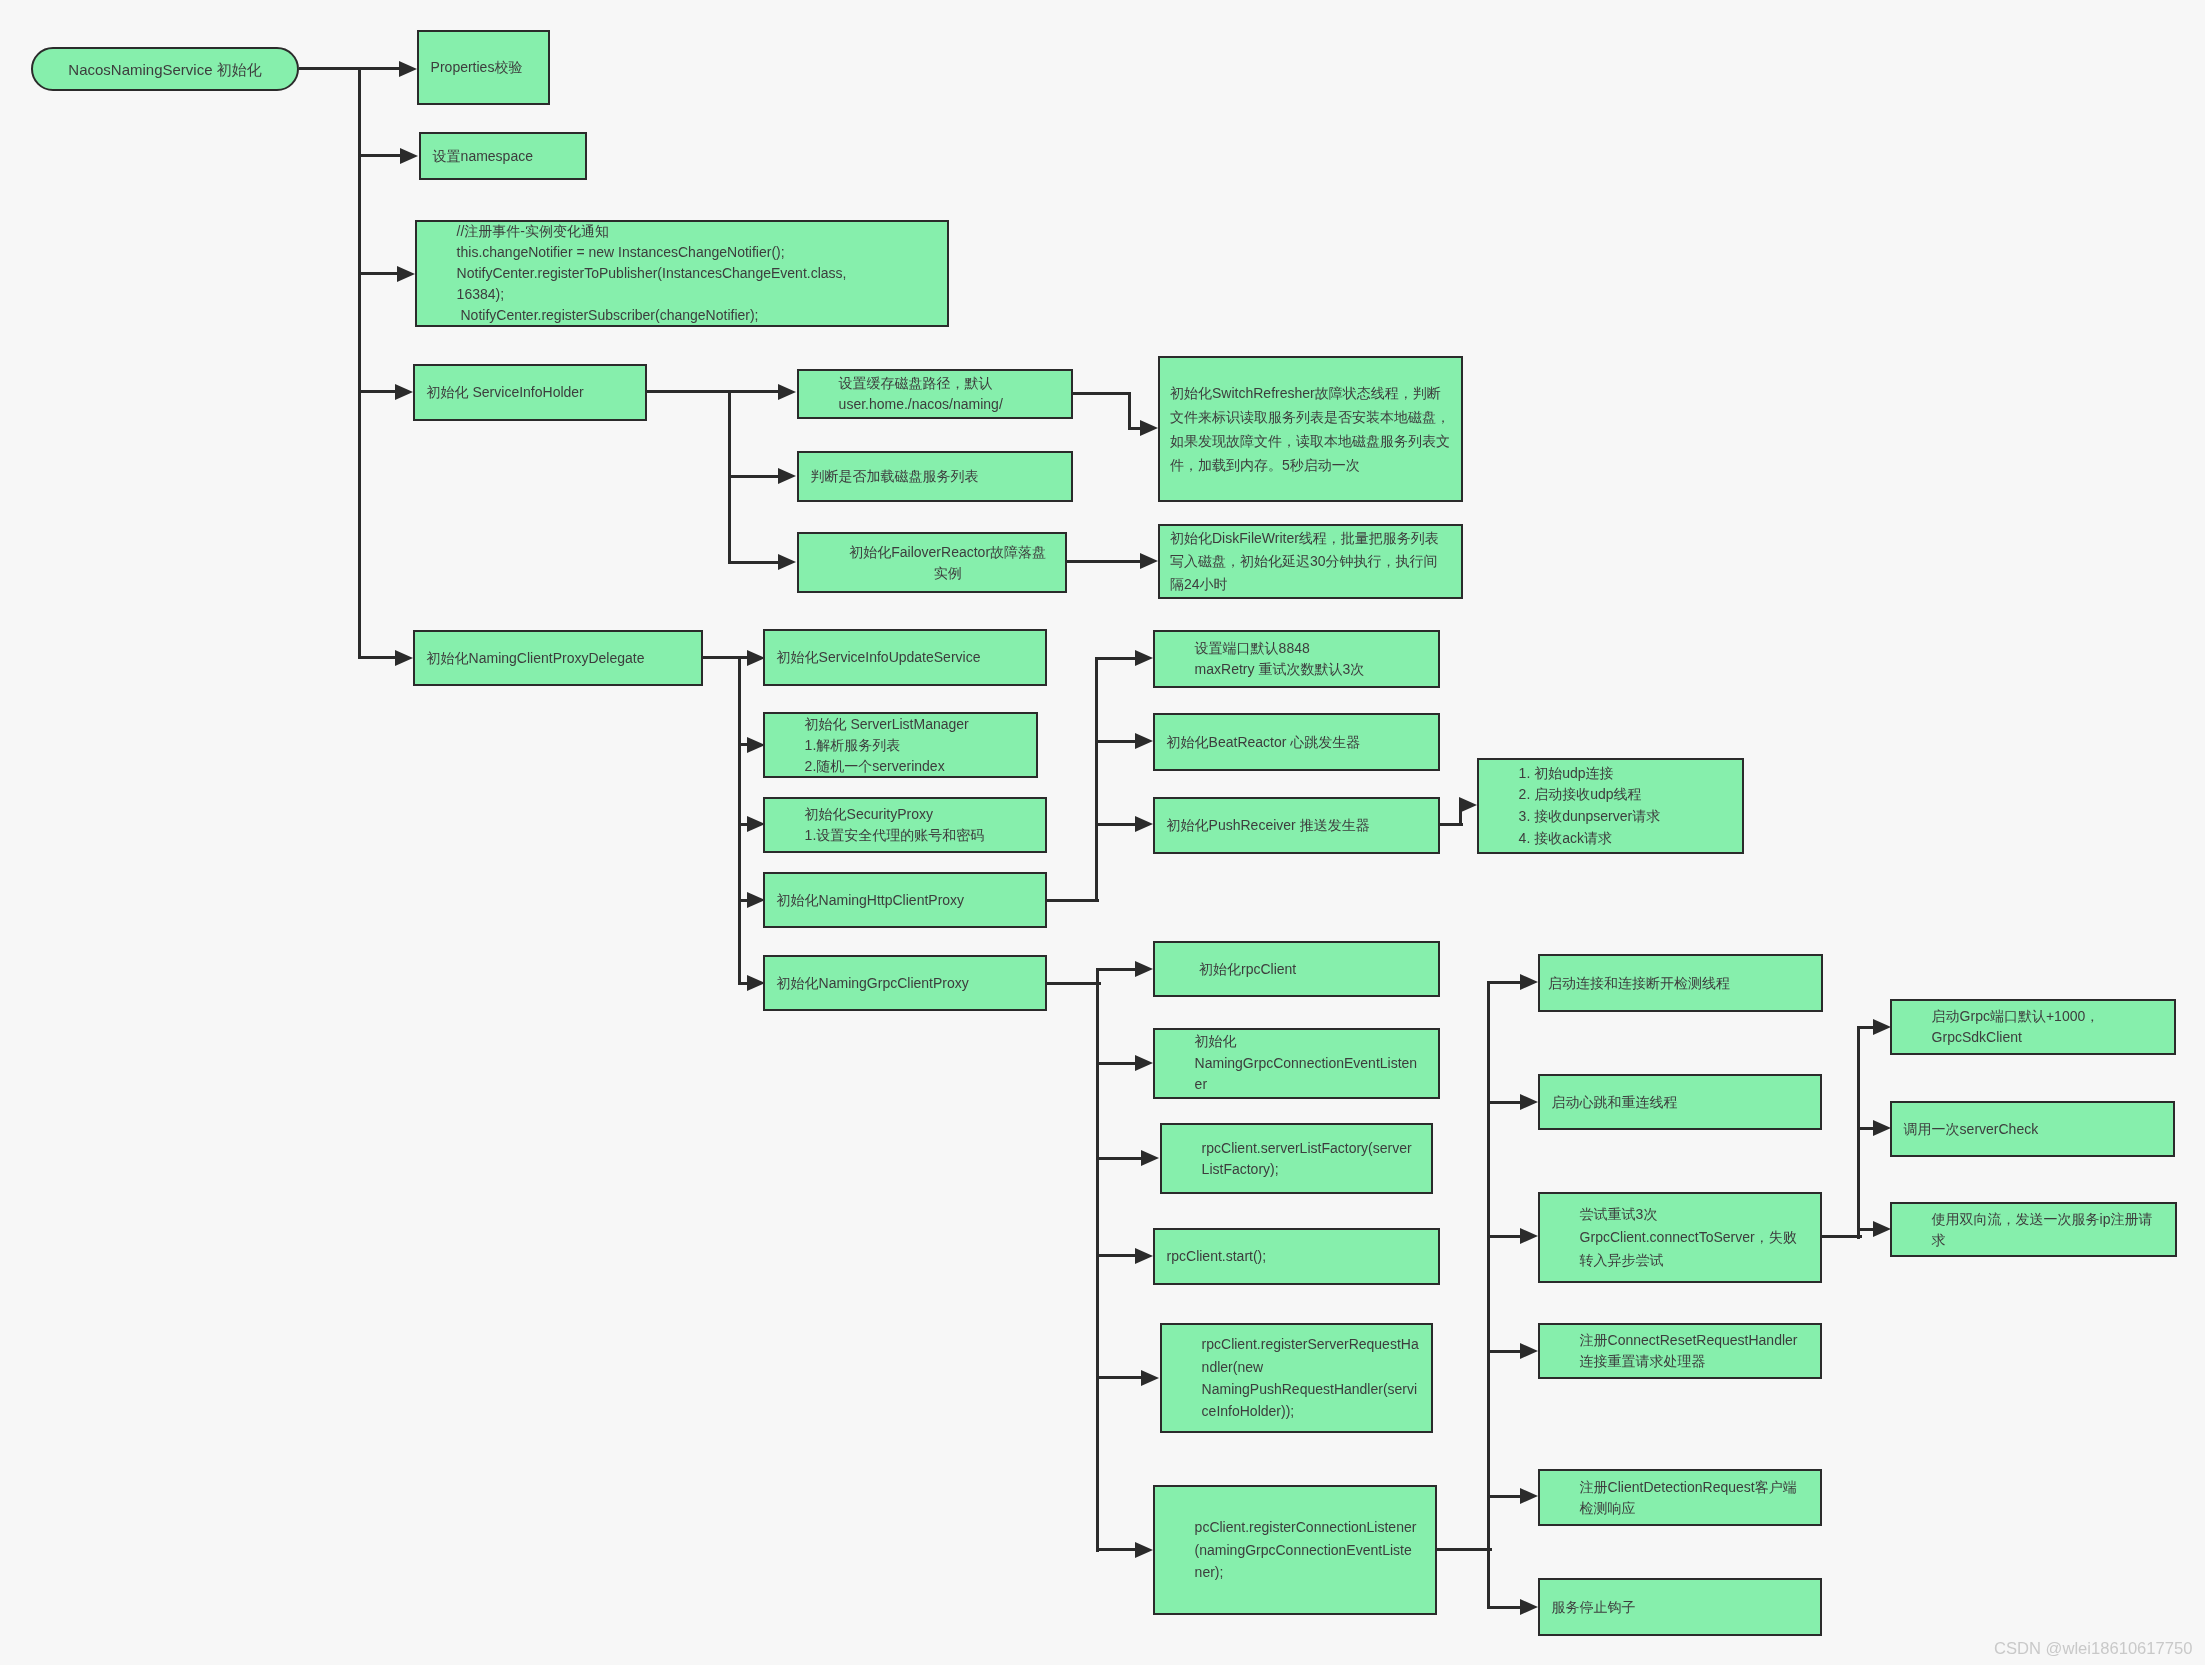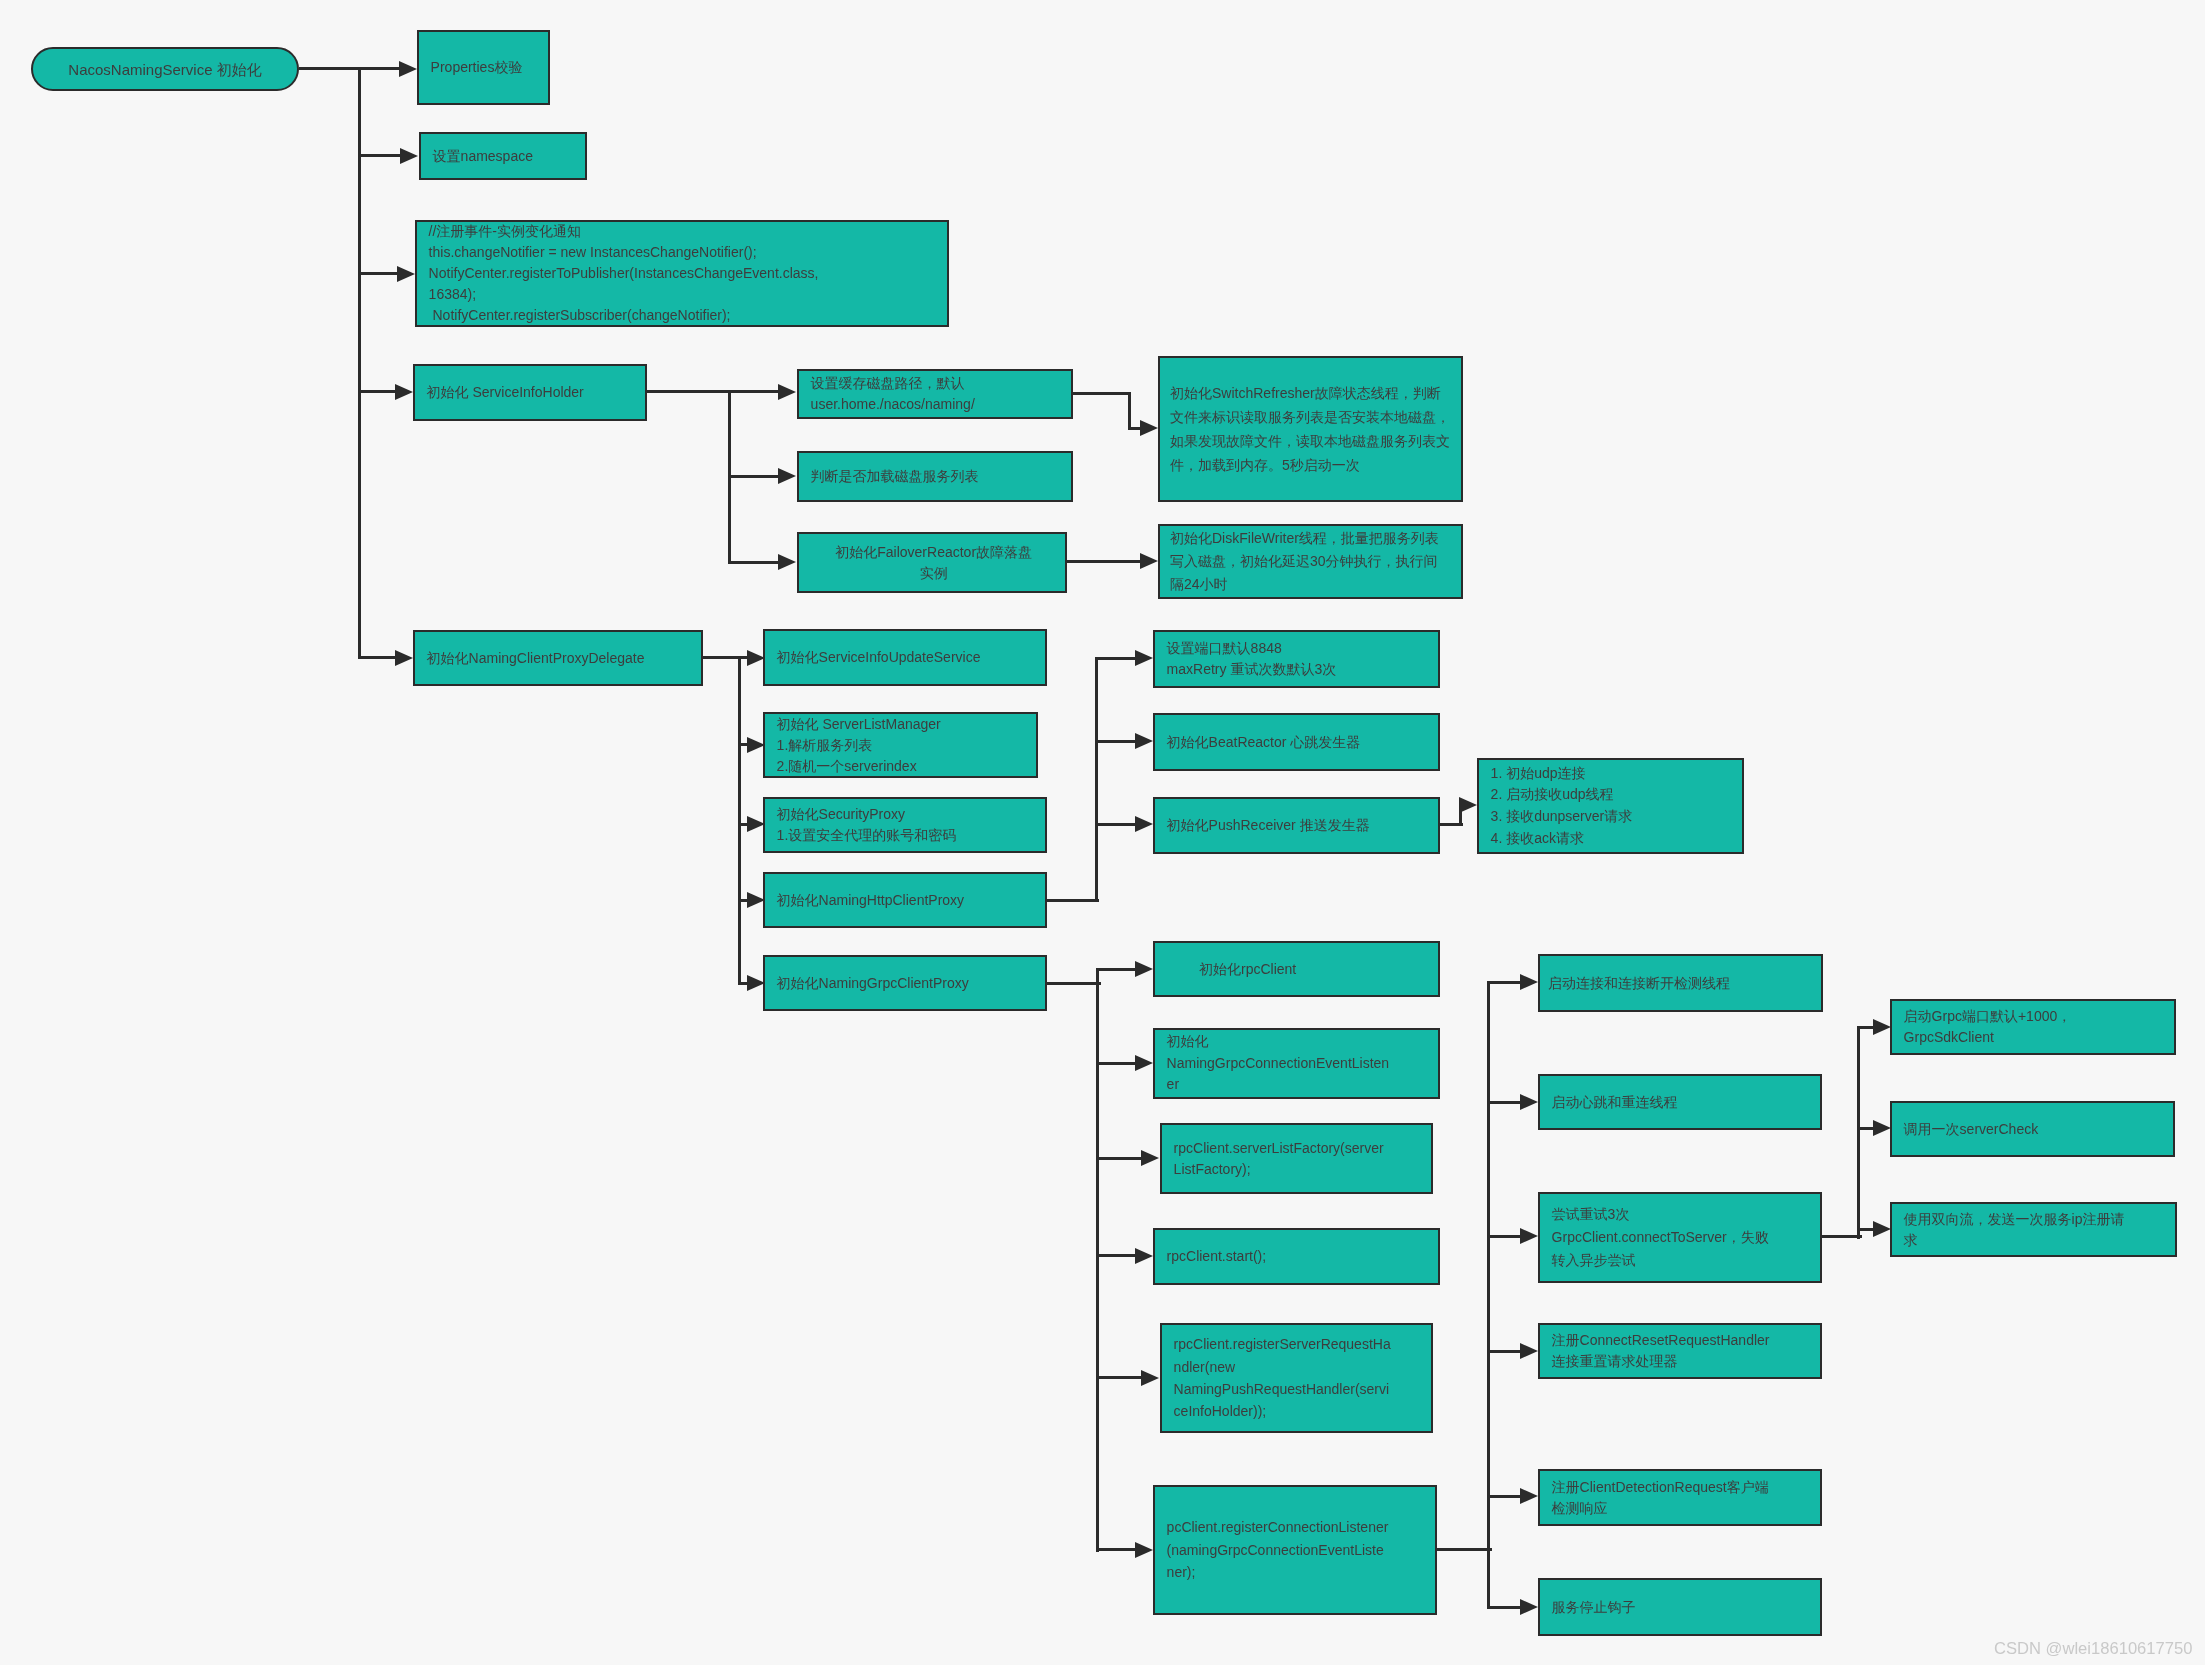--- a/index.html
+++ b/index.html
@@ -6,32 +6,32 @@
   #canvas{
     position:relative;
     width:2205px;height:1665px;
     background:#f7f7f7;
     font-family:"Liberation Sans","DejaVu Sans",sans-serif;
     color:#3d3d3d;
     overflow:hidden;
   }
   .node{
     position:absolute;
-    background:#14b8a6;
+    background:#86efac;
     border:2.5px solid #2b2b2b;
     box-sizing:border-box;
     display:flex;
     flex-direction:column;
     justify-content:center;
     padding:3.3px 8.3px 3.3px 11.6px;
     font-size:14px;
     line-height:21px;
   }
   .node.rounded{border-radius:22.4px;align-items:center;padding:3.3px 8.3px;font-size:15px;}
-  .node .ln{white-space:pre-wrap;}
+  .node .ln{white-space:pre-wrap;margin-left:28px;}
   .node.para{line-height:24px;padding:5px 10px;}
   .hline,.vline{position:absolute;background:#2b2b2b;}
   .arr{
     position:absolute;width:0;height:0;
     border-top:8.3px solid transparent;
     border-bottom:8.3px solid transparent;
     border-left:18px solid #2b2b2b;
   }
   .watermark{
     position:absolute;

